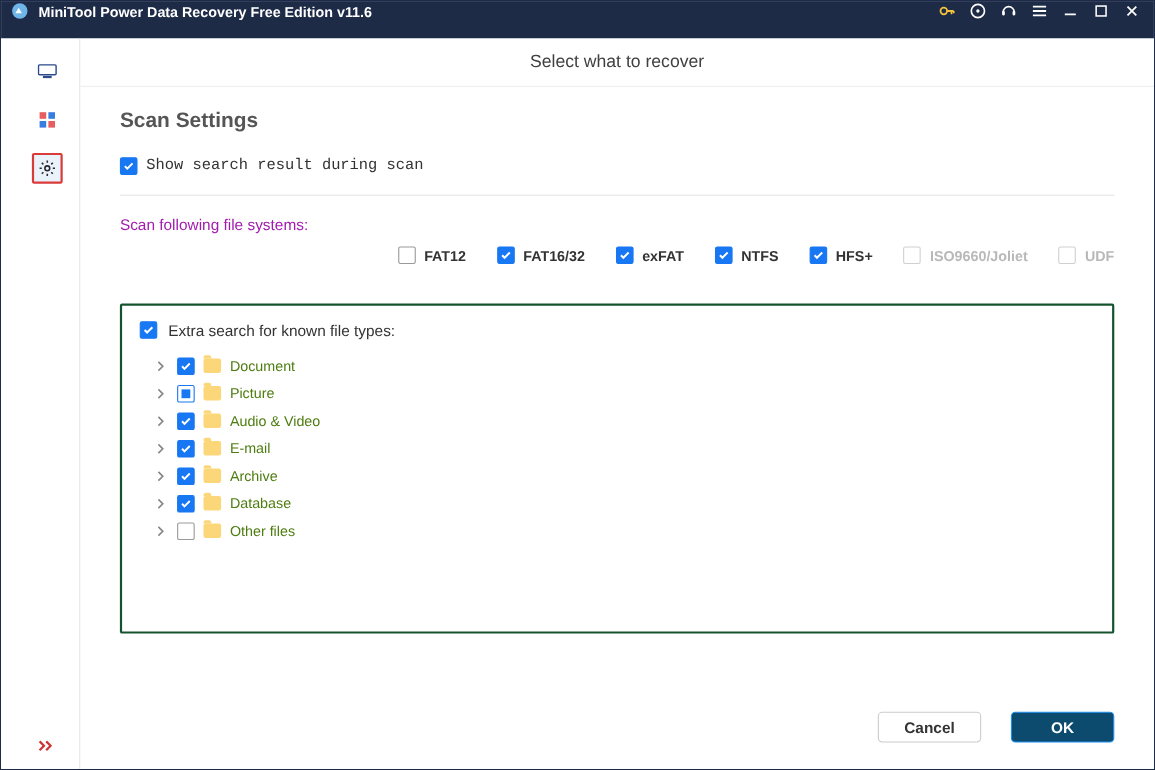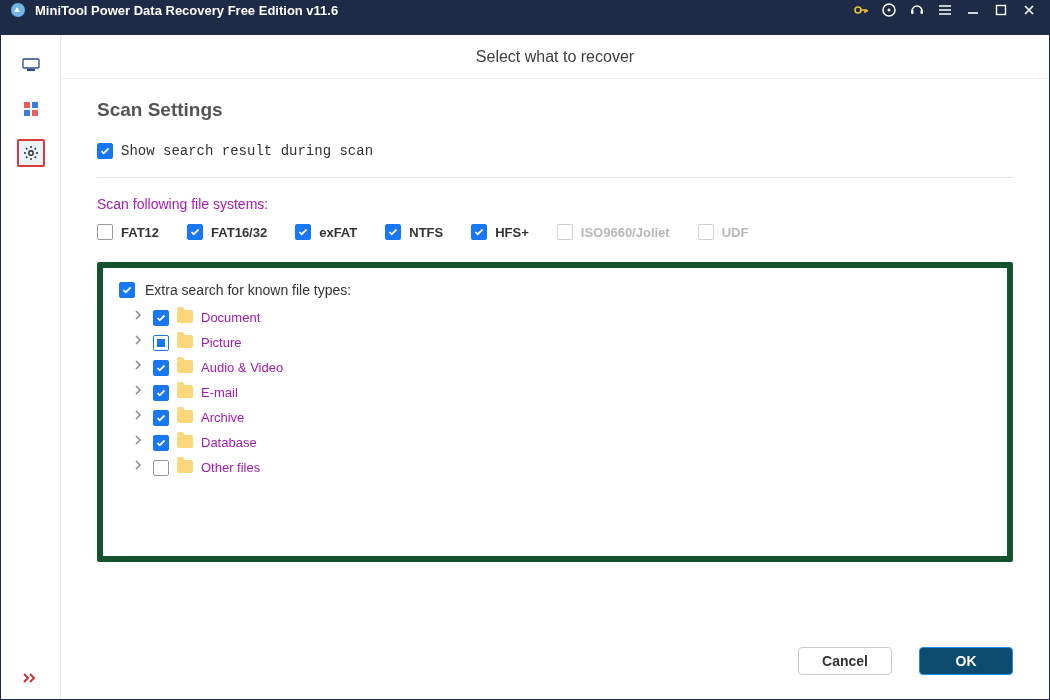--- a/index.html
+++ b/index.html
@@ -29,20 +29,21 @@
   .titlebar .tb-btn {
     width: 28px; height: 28px;
     display:flex;align-items:center;justify-content:center;
     color:#fff; cursor:pointer; font-size:14px;
   }
   .tb-key { color:#f3c23a; }
   .main-area {
     display:flex;
     height: calc(700px - 36px);
     background:#fff;
+    padding-left:12px;
   }
   .side-rail {
     width: 60px;
     border-right: 1px solid #e7e7e7;
     display:flex;
     flex-direction:column;
     align-items:center;
     padding-top:8px;
   }
   .rail-item {
@@ -91,56 +92,57 @@
     font-size:14px; color:#333;
     padding: 8px 0;
     font-family: Liberation Mono, monospace;
   }
   .hr { border:none; border-top:1px solid #e5e5e5; margin: 10px 0 18px 0;}
   .fs-label { font-size:14px; color:#a21caf; margin-bottom:12px;}
   .checks-row {
     display:flex; align-items:center; gap:28px;
     font-size:13px; font-weight:600; color:#333;
     padding-bottom: 6px;
+    justify-content: flex-end;
   }
   .ck {
     display:flex; align-items:center; gap:8px;
     cursor:pointer;
   }
   .ck.disabled { color:#b8b8b8; cursor:default;}
   .boxc {
     width:16px;height:16px;border:1.5px solid #999;
     display:flex;align-items:center;justify-content:center;
     border-radius:2px;
     flex-shrink:0;
   }
   .boxc.checked { background:#1877f2; border-color:#1877f2;}
   .boxc.checked svg { display:block;}
   .boxc svg{ display:none; }
   .boxc.indet { border-color:#1877f2; background:#fff;}
   .boxc.indet .indmark { display:block; width:8px;height:8px;background:#1877f2;}
   .boxc .indmark{display:none;}
   .boxc.disabled { border-color:#d0d0d0;}
   .extra-box {
-    border:6px solid #14532d;
+    border:2px solid #14532d;
     border-radius:2px;
-    margin-top: 16px;
+    margin-top: 30px;
     padding: 14px 16px 14px 16px;
     flex:0 0 auto;
     height: 300px;
   }
   .extra-head {
     display:flex;align-items:center;gap:10px;
     font-size:14px;color:#333;
     margin-bottom:12px;
   }
   .tree { padding-left: 14px;}
   .tree-row {
-    display:flex; gap:8px;
-    font-size:13px; color:#a21caf;
+    display:flex; align-items:center; gap:8px;
+    font-size:13px; color:#4d7c0f;
     height:25px;
   }
   .chevron {
     width:12px; color:#888; cursor:pointer; user-select:none;
   }
   .folder-ic {
     width:16px;height:13px;background:#fbd77a;border-radius:2px;
     position:relative; flex-shrink:0;
   }
   .folder-ic:before{

